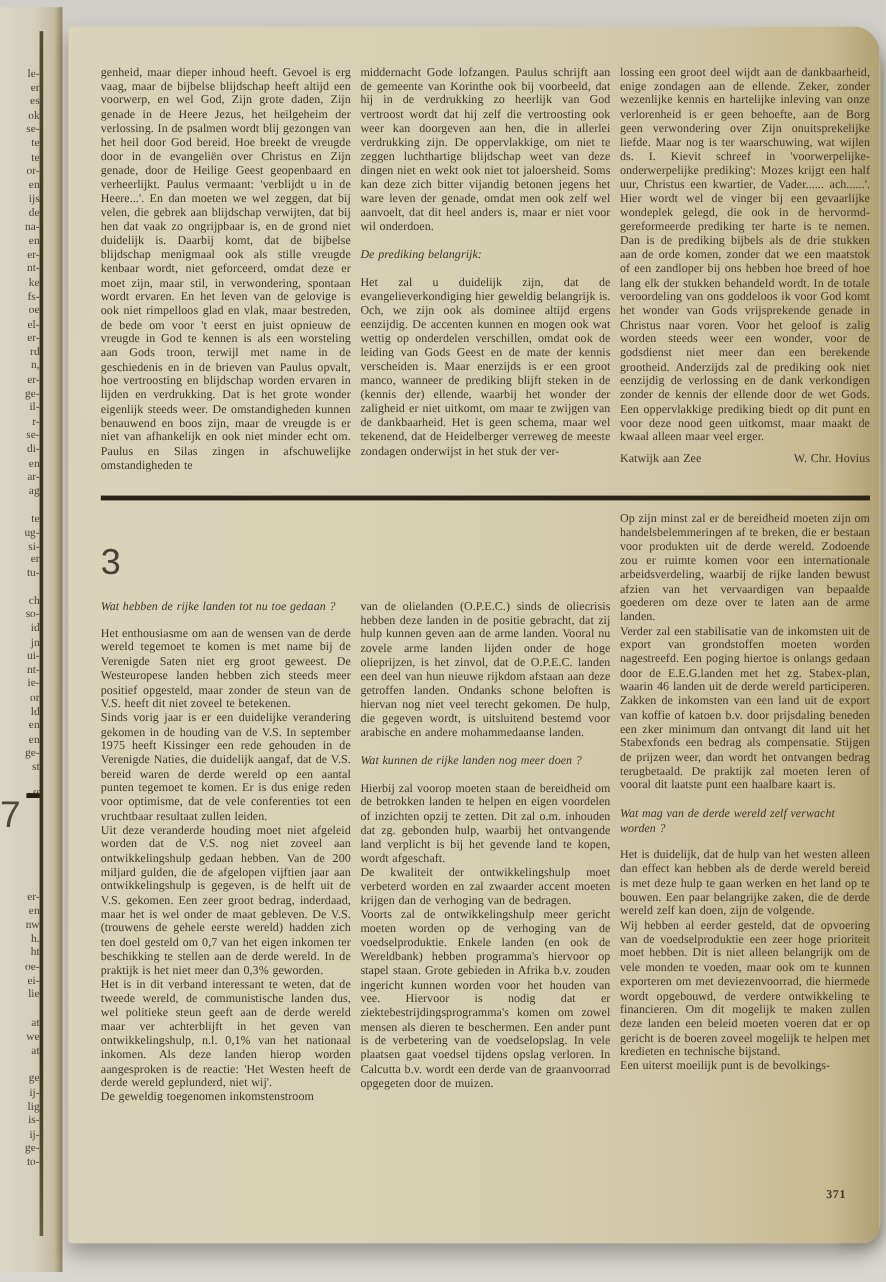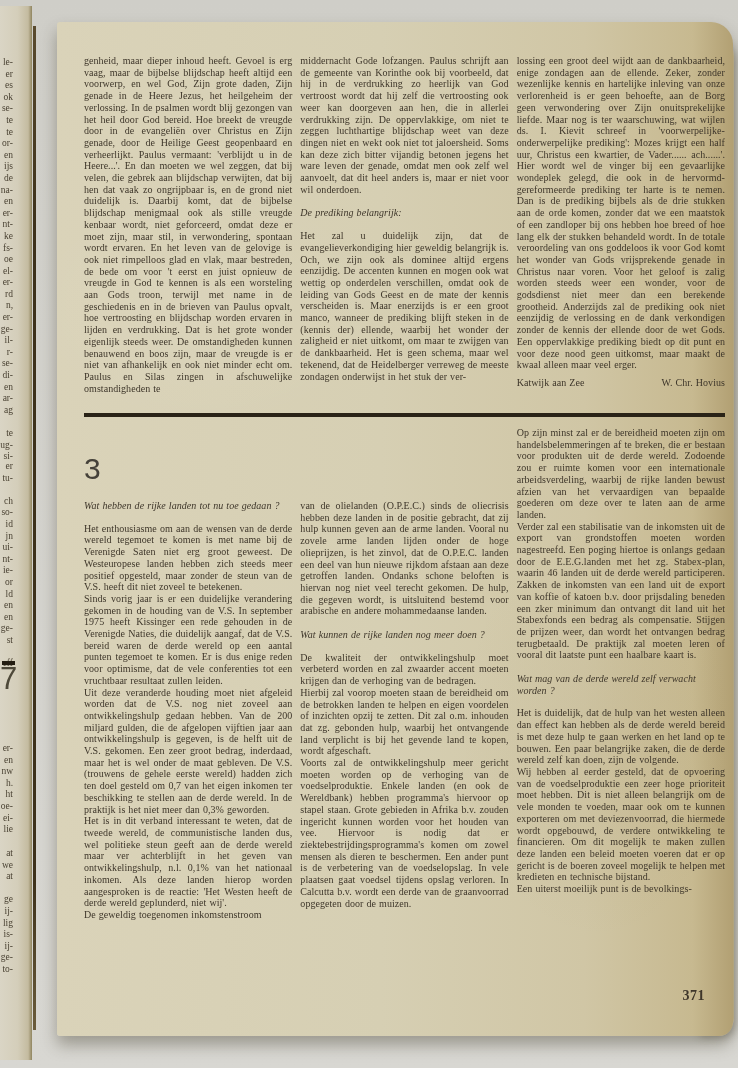--- a/index.html
+++ b/index.html
@@ -1,21 +1,21 @@
 <!DOCTYPE html>
 <html><head>
 <meta charset="utf-8">
 <style>
   html,body{margin:0;padding:0;}
   body{width:738px;height:1068px;overflow:hidden;background:#d3d2cc;
        font-family:"Liberation Serif","DejaVu Serif",serif;}
   .scene{position:relative;width:738px;height:1068px;background:linear-gradient(#cfcec8,#d8d7d2);}
 
   
-  .facing-strip{position:absolute;left:0;top:6px;width:32px;height:1054px;
+  .facing-strip{position:absolute;left:0;top:6px;width:52px;height:1054px;
     background:linear-gradient(90deg,#dad5c5 0%,#d4ceba 55%,#c4bba0 88%,#90855f 100%);}
   .frag{position:absolute;right:19px;white-space:pre-line;text-align:right;
     font-size:9.5px;line-height:11.6px;color:#4a4233;}
   .f1{top:51px;} .f2{top:455px;} .f3{top:737px;} .f4{top:842px;}
   .ink-dash{position:absolute;right:17px;top:655px;width:13px;height:4px;background:#241e13;}
   .big-num{position:absolute;left:0px;top:655px;font-family:"Liberation Sans",sans-serif;
     font-size:31px;color:#4e493a;}
 
   
   .gutter{position:absolute;left:33px;top:26px;width:3px;height:1004px;
@@ -49,21 +49,21 @@
 
   .bottom-article{display:grid;grid-template-columns:1fr 1fr 1fr;column-gap:8px;margin-top:10px;}
   .span2{grid-column:1 / span 2;}
   .title-row{display:flex;justify-content:space-between;align-items:baseline;
     margin:27px 2px 16px 0;}
   .title-row h1{margin:0;font-family:"Liberation Sans",sans-serif;font-weight:400;
     font-size:33px;letter-spacing:-.3px;color:#454139;line-height:1;}
   .title-num{font-family:"Liberation Sans",sans-serif;font-size:30px;color:#454139;line-height:1;}
   .two-cols{display:grid;grid-template-columns:1fr 1fr;column-gap:8px;}
 
-  .page-num{position:absolute;top:968px;right:28px;font-size:14px;font-weight:bold;
+  .page-num{position:absolute;top:968px;right:28px;font-size:10px;font-weight:bold;
     letter-spacing:.5px;color:#3e362a;}
 </style>
 </head>
 <body>
 
 <div class="scene">
 
   <div class="facing-strip">
     <div class="frag f1">le-
 er
@@ -177,22 +177,22 @@
               <h3 class="subhead first">Wat hebben de rijke landen tot nu toe gedaan ?</h3>
               <p>Het enthousiasme om aan de wensen van de derde wereld tegemoet te komen is met name bij de Verenigde Saten niet erg groot geweest. De Westeuropese landen hebben zich steeds meer positief opgesteld, maar zonder de steun van de V.S. heeft dit niet zoveel te betekenen.</p>
               <p>Sinds vorig jaar is er een duidelijke verandering gekomen in de houding van de V.S. In september 1975 heeft Kissinger een rede gehouden in de Verenigde Naties, die duidelijk aangaf, dat de V.S. bereid waren de derde wereld op een aantal punten tegemoet te komen. Er is dus enige reden voor optimisme, dat de vele conferenties tot een vruchtbaar resultaat zullen leiden.</p>
               <p>Uit deze veranderde houding moet niet afgeleid worden dat de V.S. nog niet zoveel aan ontwikkelingshulp gedaan hebben. Van de 200 miljard gulden, die de afgelopen vijftien jaar aan ontwikkelingshulp is gegeven, is de helft uit de V.S. gekomen. Een zeer groot bedrag, inderdaad, maar het is wel onder de maat gebleven. De V.S. (trouwens de gehele eerste wereld) hadden zich ten doel gesteld om 0,7 van het eigen inkomen ter beschikking te stellen aan de derde wereld. In de praktijk is het niet meer dan 0,3% geworden.</p>
               <p>Het is in dit verband interessant te weten, dat de tweede wereld, de communistische landen dus, wel politieke steun geeft aan de derde wereld maar ver achterblijft in het geven van ontwikkelingshulp, n.l. 0,1% van het nationaal inkomen. Als deze landen hierop worden aangesproken is de reactie: 'Het Westen heeft de derde wereld geplunderd, niet wij'.</p>
               <p>De geweldig toegenomen inkomstenstroom</p>
             </div>
             <div class="col">
               <p>van de olielanden (O.P.E.C.) sinds de oliecrisis hebben deze landen in de positie gebracht, dat zij hulp kunnen geven aan de arme landen. Vooral nu zovele arme landen lijden onder de hoge olieprijzen, is het zinvol, dat de O.P.E.C. landen een deel van hun nieuwe rijkdom afstaan aan deze getroffen landen. Ondanks schone beloften is hiervan nog niet veel terecht gekomen. De hulp, die gegeven wordt, is uitsluitend bestemd voor arabische en andere mohammedaanse landen.</p>
               <h3 class="subhead">Wat kunnen de rijke landen nog meer doen ?</h3>
+              <p>Hierbij zal voorop moeten staan de bereidheid om de betrokken landen te helpen en eigen voordelen of inzichten opzij te zetten. Dit zal o.m. inhouden dat zg. gebonden hulp, waarbij het ontvangende land verplicht is bij het gevende land te kopen, wordt afgeschaft.</p>
               <p>De kwaliteit der ontwikkelingshulp moet verbeterd worden en zal zwaarder accent moeten krijgen dan de verhoging van de bedragen.</p>
-              <p>Hierbij zal voorop moeten staan de bereidheid om de betrokken landen te helpen en eigen voordelen of inzichten opzij te zetten. Dit zal o.m. inhouden dat zg. gebonden hulp, waarbij het ontvangende land verplicht is bij het gevende land te kopen, wordt afgeschaft.</p>
               <p>Voorts zal de ontwikkelingshulp meer gericht moeten worden op de verhoging van de voedselproduktie. Enkele landen (en ook de Wereldbank) hebben programma's hiervoor op stapel staan. Grote gebieden in Afrika b.v. zouden ingericht kunnen worden voor het houden van vee. Hiervoor is nodig dat er ziektebestrijdingsprogramma's komen om zowel mensen als dieren te beschermen. Een ander punt is de verbetering van de voedselopslag. In vele plaatsen gaat voedsel tijdens opslag verloren. In Calcutta b.v. wordt een derde van de graanvoorrad opgegeten door de muizen.</p>
             </div>
           </div>
         </div>
         <div class="col">
           <p>Op zijn minst zal er de bereidheid moeten zijn om handelsbelemmeringen af te breken, die er bestaan voor produkten uit de derde wereld. Zodoende zou er ruimte komen voor een internationale arbeidsverdeling, waarbij de rijke landen bewust afzien van het vervaardigen van bepaalde goederen om deze over te laten aan de arme landen.</p>
           <p>Verder zal een stabilisatie van de inkomsten uit de export van grondstoffen moeten worden nagestreefd. Een poging hiertoe is onlangs gedaan door de E.E.G.landen met het zg. Stabex-plan, waarin 46 landen uit de derde wereld participeren. Zakken de inkomsten van een land uit de export van koffie of katoen b.v. door prijsdaling beneden een zker minimum dan ontvangt dit land uit het Stabexfonds een bedrag als compensatie. Stijgen de prijzen weer, dan wordt het ontvangen bedrag terugbetaald. De praktijk zal moeten leren of vooral dit laatste punt een haalbare kaart is.</p>
           <h3 class="subhead">Wat mag van de derde wereld zelf verwacht worden ?</h3>
           <p>Het is duidelijk, dat de hulp van het westen alleen dan effect kan hebben als de derde wereld bereid is met deze hulp te gaan werken en het land op te bouwen. Een paar belangrijke zaken, die de derde wereld zelf kan doen, zijn de volgende.</p>
           <p>Wij hebben al eerder gesteld, dat de opvoering van de voedselproduktie een zeer hoge prioriteit moet hebben. Dit is niet alleen belangrijk om de vele monden te voeden, maar ook om te kunnen exporteren om met deviezenvoorrad, die hiermede wordt opgebouwd, de verdere ontwikkeling te financieren. Om dit mogelijk te maken zullen deze landen een beleid moeten voeren dat er op gericht is de boeren zoveel mogelijk te helpen met kredieten en technische bijstand.</p>

